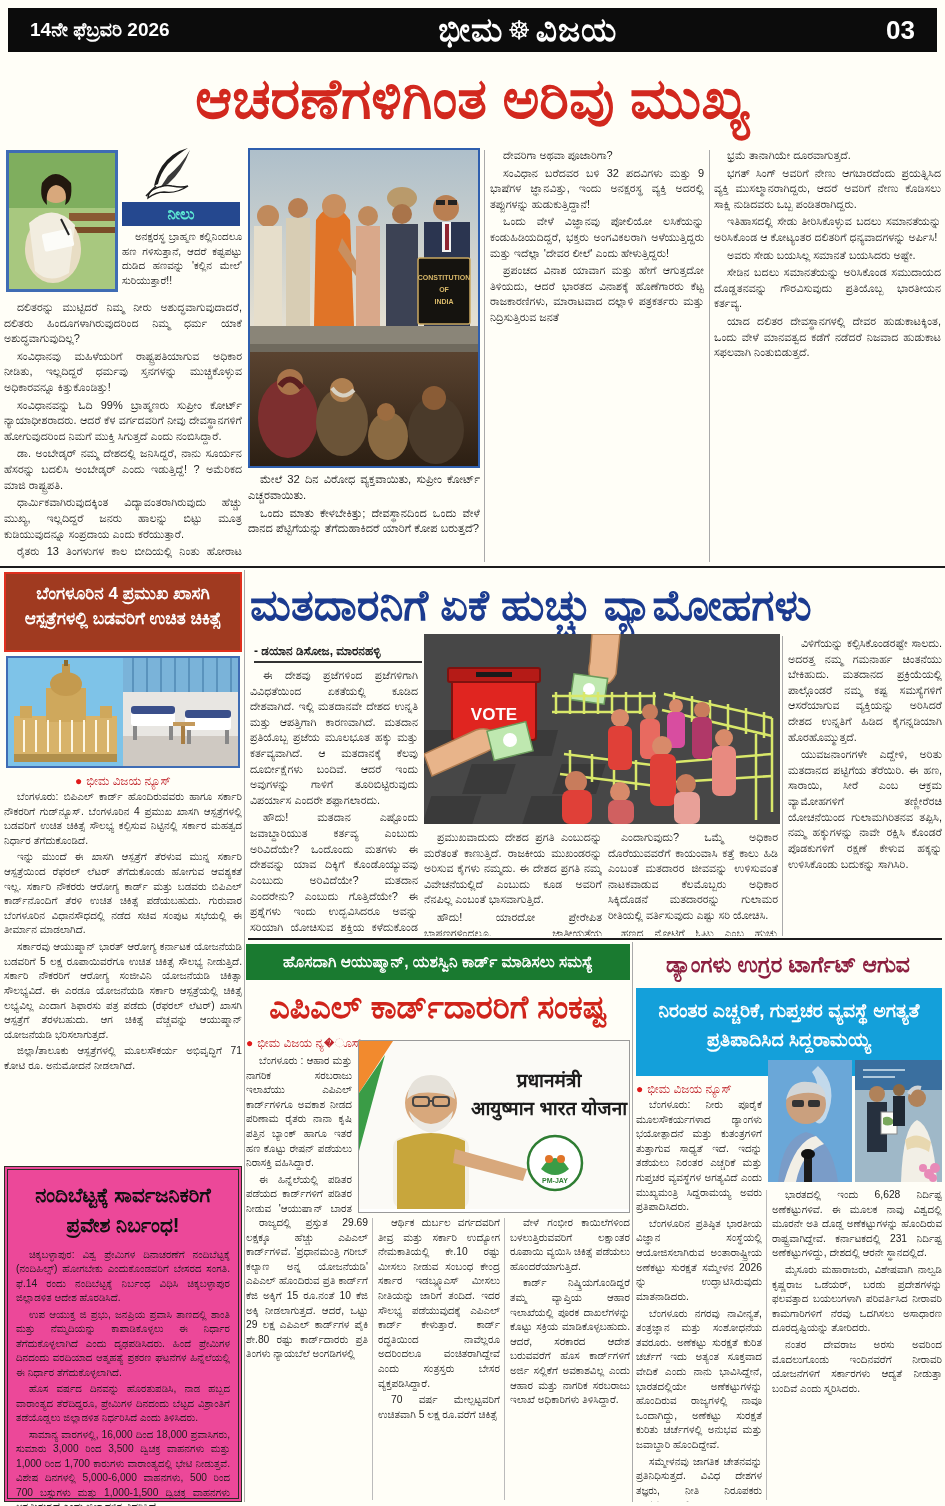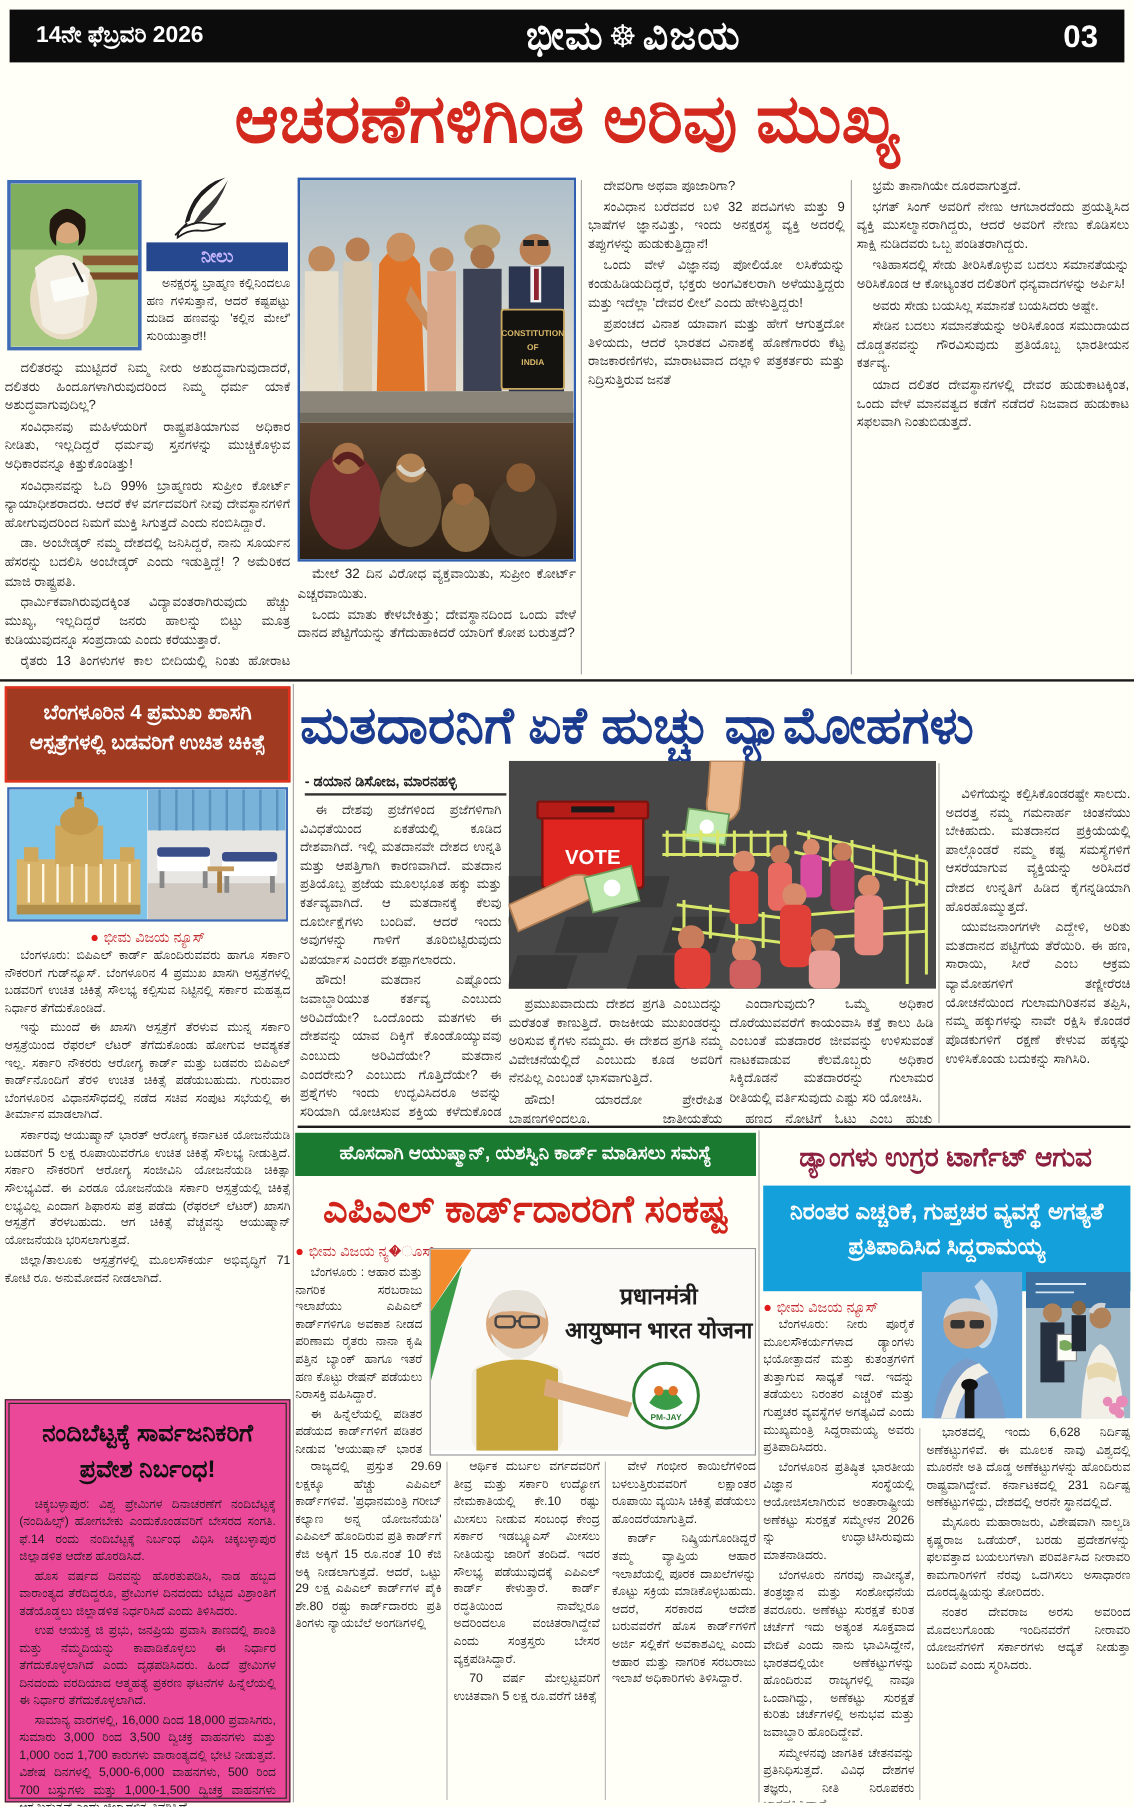--- a/index.html
+++ b/index.html
@@ -15,21 +15,21 @@
   
   .mainhead{left:0;top:56px;width:945px;height:86px;color:#d2281e;font-size:56px;font-weight:bold;text-align:center;line-height:86px;}
   
   .col{font-size:11px;line-height:1.42;text-align:justify;overflow:hidden;}
   .col p{margin:0 0 2px 0;text-indent:13px;}
   .small{font-size:10.3px;}
   .vrule{width:1px;background:#aaa;}
   .hrule{background:#1c1c1c;}
   
   .lead-photo{border:3px solid #3f6cb4;}
-  .neelu{background:#25488f;color:#c4b5fd;font-size:15px;font-weight:bold;text-align:center;line-height:24px;}
+  .neelu{background:#25488f;color:#5eead4;font-size:15px;font-weight:bold;text-align:center;line-height:24px;}
   .art{border:2px solid #2f5fae;}
   .caption{font-size:11.3px;line-height:1.4;text-align:justify;}
   .caption p{margin:0 0 2px;text-indent:12px;}
   
   .hosp-head{background:#a03a20;border:2px solid #e0301e;color:#fff;font-size:17px;font-weight:bold;text-align:center;line-height:1.45;padding:8px 4px;}
   .photo-pair{border:2px solid #3f6cb4;display:flex;background:#fff;}
   .byline{color:#c0262c;font-size:12px;font-weight:normal;text-align:center;}
   .byline .dot{color:#e01a1a;margin-right:4px;}
   
   .nandi{background:#ec4899;border:4px double #2e2e28;padding:6px 8px;}
@@ -240,22 +240,22 @@
       <p>ಜಿಲ್ಲಾ/ತಾಲೂಕು ಆಸ್ಪತ್ರೆಗಳಲ್ಲಿ ಮೂಲಸೌಕರ್ಯ ಅಭಿವೃದ್ಧಿಗೆ 71 ಕೋಟಿ ರೂ. ಅನುಮೋದನೆ ನೀಡಲಾಗಿದೆ.</p>
     </div>
 
   <div class="abs nandi" style="left:4px;top:1166px;width:238px;height:336px;">
     <div class="nandi-head">
       <span>ನಂದಿಬೆಟ್ಟಕ್ಕೆ ಸಾರ್ವಜನಿಕರಿಗೆ</span><br>
       <span>ಪ್ರವೇಶ ನಿರ್ಬಂಧ!</span>
     </div>
     <div class="col" style="font-size:10.2px;">
         <p>ಚಿಕ್ಕಬಳ್ಳಾಪುರ: ವಿಶ್ವ ಪ್ರೇಮಿಗಳ ದಿನಾಚರಣೆಗೆ ನಂದಿಬೆಟ್ಟಕ್ಕೆ (ನಂದಿಹಿಲ್ಸ್) ಹೋಗಬೇಕು ಎಂದುಕೊಂಡವರಿಗೆ ಬೇಸರದ ಸಂಗತಿ. ಫೆ.14 ರಂದು ನಂದಿಬೆಟ್ಟಕ್ಕೆ ನಿರ್ಬಂಧ ವಿಧಿಸಿ ಚಿಕ್ಕಬಳ್ಳಾಪುರ ಜಿಲ್ಲಾಡಳಿತ ಆದೇಶ ಹೊರಡಿಸಿದೆ.</p>
+        <p>ಉಪ ಆಯುಕ್ತ ಜಿ ಪ್ರಭು, ಜನಪ್ರಿಯ ಪ್ರವಾಸಿ ತಾಣದಲ್ಲಿ ಶಾಂತಿ ಮತ್ತು ನೆಮ್ಮದಿಯನ್ನು ಕಾಪಾಡಿಕೊಳ್ಳಲು ಈ ನಿರ್ಧಾರ ತೆಗೆದುಕೊಳ್ಳಲಾಗಿದೆ ಎಂದು ದೃಢಪಡಿಸಿದರು. ಹಿಂದೆ ಪ್ರೇಮಿಗಳ ದಿನದಂದು ವರದಿಯಾದ ಆತ್ಮಹತ್ಯೆ ಪ್ರಕರಣ ಘಟನೆಗಳ ಹಿನ್ನೆಲೆಯಲ್ಲಿ ಈ ನಿರ್ಧಾರ ತೆಗೆದುಕೊಳ್ಳಲಾಗಿದೆ.</p>
         <p>ಹೊಸ ವರ್ಷದ ದಿನವನ್ನು ಹೊರತುಪಡಿಸಿ, ನಾಡ ಹಬ್ಬದ ವಾರಾಂತ್ಯದ ತೆರೆದಿದ್ದರೂ, ಪ್ರೇಮಿಗಳ ದಿನದಂದು ಬೆಟ್ಟದ ವಿಶ್ರಾಂತಿಗೆ ತಡೆಯೊಡ್ಡಲು ಜಿಲ್ಲಾಡಳಿತ ನಿರ್ಧರಿಸಿದೆ ಎಂದು ತಿಳಿಸಿದರು.</p>
-        <p>ಉಪ ಆಯುಕ್ತ ಜಿ ಪ್ರಭು, ಜನಪ್ರಿಯ ಪ್ರವಾಸಿ ತಾಣದಲ್ಲಿ ಶಾಂತಿ ಮತ್ತು ನೆಮ್ಮದಿಯನ್ನು ಕಾಪಾಡಿಕೊಳ್ಳಲು ಈ ನಿರ್ಧಾರ ತೆಗೆದುಕೊಳ್ಳಲಾಗಿದೆ ಎಂದು ದೃಢಪಡಿಸಿದರು. ಹಿಂದೆ ಪ್ರೇಮಿಗಳ ದಿನದಂದು ವರದಿಯಾದ ಆತ್ಮಹತ್ಯೆ ಪ್ರಕರಣ ಘಟನೆಗಳ ಹಿನ್ನೆಲೆಯಲ್ಲಿ ಈ ನಿರ್ಧಾರ ತೆಗೆದುಕೊಳ್ಳಲಾಗಿದೆ.</p>
         <p>ಸಾಮಾನ್ಯ ವಾರಗಳಲ್ಲಿ, 16,000 ದಿಂದ 18,000 ಪ್ರವಾಸಿಗರು, ಸುಮಾರು 3,000 ರಿಂದ 3,500 ದ್ವಿಚಕ್ರ ವಾಹನಗಳು ಮತ್ತು 1,000 ರಿಂದ 1,700 ಕಾರುಗಳು ವಾರಾಂತ್ಯದಲ್ಲಿ ಭೇಟಿ ನೀಡುತ್ತವೆ. ವಿಶೇಷ ದಿನಗಳಲ್ಲಿ 5,000-6,000 ವಾಹನಗಳು, 500 ರಿಂದ 700 ಬಸ್ಸುಗಳು ಮತ್ತು 1,000-1,500 ದ್ವಿಚಕ್ರ ವಾಹನಗಳು ಆಗಮಿಸುತ್ತವೆ ಎಂದು ಜಿಲ್ಲಾಡಳಿತ ವಿವರಿಸಿದೆ.</p>
       </div>
   </div>
 
   <div class="abs voter-head" style="left:250px;top:574px;width:692px;height:62px;">ಮತದಾರನಿಗೆ ಏಕೆ ಹುಚ್ಚು ವ್ಯಾಮೋಹಗಳು</div>
   <div class="abs voter-by" style="left:254px;top:644px;width:168px;">- ಡಯಾನ ಡಿಸೋಜ, ಮಾರನಹಳ್ಳಿ</div>
   <div class="abs col" style="left:250px;top:668px;width:168px;height:268px;">
       <p>ಈ ದೇಶವು ಪ್ರಜೆಗಳಿಂದ ಪ್ರಜೆಗಳಿಗಾಗಿ ವಿವಿಧತೆಯಿಂದ ಏಕತೆಯಲ್ಲಿ ಕೂಡಿದ ದೇಶವಾಗಿದೆ. ಇಲ್ಲಿ ಮತದಾನವೇ ದೇಶದ ಉನ್ನತಿ ಮತ್ತು ಆಪತ್ತಿಗಾಗಿ ಕಾರಣವಾಗಿದೆ. ಮತದಾನ ಪ್ರತಿಯೊಬ್ಬ ಪ್ರಜೆಯ ಮೂಲಭೂತ ಹಕ್ಕು ಮತ್ತು ಕರ್ತವ್ಯವಾಗಿದೆ. ಆ ಮತದಾನಕ್ಕೆ ಕೆಲವು ದೂರ್ಬೀಕ್ಷೆಗಳು ಬಂದಿವೆ. ಆದರೆ ಇಂದು ಅವುಗಳನ್ನು ಗಾಳಿಗೆ ತೂರಿಬಿಟ್ಟಿರುವುದು ವಿಪರ್ಯಾಸ ಎಂದರೇ ಶಪ್ಪಾಗಲಾರದು.</p>
       <p>ಹೌದು! ಮತದಾನ ಎಷ್ಟೊಂದು ಜವಾಬ್ದಾರಿಯುತ ಕರ್ತವ್ಯ ಎಂಬುದು ಅರಿವಿದೆಯೇ? ಒಂದೊಂದು ಮತಗಳು ಈ ದೇಶವನ್ನು ಯಾವ ದಿಕ್ಕಿಗೆ ಕೊಂಡೊಯ್ಯುವವು ಎಂಬುದು ಅರಿವಿದೆಯೇ? ಮತದಾನ ಎಂದರೇನು? ಎಂಬುದು ಗೊತ್ತಿದೆಯೇ? ಈ ಪ್ರಶ್ನೆಗಳು ಇಂದು ಉದ್ಭವಿಸಿದರೂ ಅವನ್ನು ಸರಿಯಾಗಿ ಯೋಚಿಸುವ ಶಕ್ತಿಯ ಕಳೆದುಕೊಂಡ ಒಂಥರಾ ಅಚ್ಚರಿ ಎನಿಸದೆ ಇರಲಾರದು. ಆದಷ್ಟೋಸ್ಕರ ಮತದಾನ ಇಂದು ನಗರ ಪ್ರದೇಶಗಳಲ್ಲಿ ಕುಂಠಿತಗೊಂಡು ದೇಶದ ಭವಿಷ್ಯವು ವಿಪರೀತವಾಗಿ ಢಗಢಗಿಸುತ್ತಿದೆ, ಎಂದರೇ ತಪ್ಪಾಗಲಾರದು.</p>
     </div>
@@ -334,21 +334,21 @@
           <rect x="138" y="156" width="30" height="34" rx="8" fill="#e04038"></rect>
         <circle cx="196" cy="158" r="10" fill="#d88a6a"></circle>
           <rect x="184" y="166" width="26" height="24" rx="7" fill="#d06060"></rect>
         <circle cx="262" cy="150" r="10" fill="#c87c5c"></circle>
           <rect x="250" y="158" width="26" height="32" rx="7" fill="#e8a098"></rect>
       </g>
     </svg>
   </div>
 
   <div class="abs vrule" style="left:782px;top:636px;height:300px;"></div>
-  <div class="abs col" style="left:788px;top:636px;width:154px;height:300px;margin-top:19px;">
+  <div class="abs col" style="left:788px;top:636px;width:154px;height:300px;">
       <p>ವಿಳಿಗೆಯನ್ನು ಕಲ್ಪಿಸಿಕೊಂಡರಷ್ಟೇ ಸಾಲದು. ಅದರತ್ತ ನಮ್ಮ ಗಮನಾರ್ಹ ಚಿಂತನೆಯು ಬೇಕಿಹುದು. ಮತದಾನದ ಪ್ರಕ್ರಿಯೆಯಲ್ಲಿ ಪಾಲ್ಗೊಂಡರೆ ನಮ್ಮ ಕಷ್ಟ ಸಮಸ್ಯೆಗಳಿಗೆ ಆಸರೆಯಾಗುವ ವ್ಯಕ್ತಿಯನ್ನು ಅರಿಸಿದರೆ ದೇಶದ ಉನ್ನತಿಗೆ ಹಿಡಿದ ಕೈಗನ್ನಡಿಯಾಗಿ ಹೊರಹೊಮ್ಮುತ್ತದೆ.</p>
       <p>ಯುವಜನಾಂಗಗಳೇ ಎದ್ದೇಳಿ, ಅರಿತು ಮತದಾನದ ಪಟ್ಟಿಗೆಯ ತೆರೆಯಿರಿ. ಈ ಹಣ, ಸಾರಾಯಿ, ಸೀರೆ ಎಂಬ ಆಕ್ರಮ ವ್ಯಾಮೋಹಗಳಿಗೆ ತಣ್ಣೀರೆರಚಿ ಯೋಚನೆಯಿಂದ ಗುಲಾಮಗಿರಿತನವ ತಪ್ಪಿಸಿ, ನಮ್ಮ ಹಕ್ಕುಗಳನ್ನು ನಾವೇ ರಕ್ಷಿಸಿ ಕೊಂಡರೆ ಪೊಡಕುಗಳಿಗೆ ರಕ್ಷಣೆ ಕೇಳುವ ಹಕ್ಕನ್ನು ಉಳಿಸಿಕೊಂಡು ಬದುಕನ್ನು ಸಾಗಿಸಿರಿ.</p>
     </div>
   <div class="abs col" style="left:424px;top:830px;width:178px;height:106px;">
       <p>ಪ್ರಮುಖವಾದುದು ದೇಶದ ಪ್ರಗತಿ ಎಂಬುದನ್ನು ಮರೆತಂತೆ ಕಾಣುತ್ತಿದೆ. ರಾಜಕೀಯ ಮುಖಂಡರನ್ನು ಅರಿಸುವ ಕೈಗಳು ನಮ್ಮದು. ಈ ದೇಶದ ಪ್ರಗತಿ ನಮ್ಮ ವಿವೇಚನೆಯಲ್ಲಿದೆ ಎಂಬುದು ಕೂಡ ಅವರಿಗೆ ನೆನಪಿಲ್ಲ ಎಂಬಂತೆ ಭಾಸವಾಗುತ್ತಿದೆ.</p>
       <p>ಹೌದು! ಯಾರದೋ ಪ್ರೇರೇಪಿತ ಭಾಷಣಗಳಿಂದಲೂ, ಜಾತೀಯತೆಯ ಹೋರಾಟದಿಂದಲೂ, ಸುಳ್ಳು ಮೊಳ್ಳು ಭರವಸೆಯ ನುಡಿಗಳಿಂದಲೋ ನಿಮ್ಮ ಹಕ್ಕುಗಳನ್ನು ಯಾವ ಮೇಲೆಯೋ ಧಾವೆ ಎದುರೆ ನಿಜವಾದ ಅಭಿವೃದ್ಧಿ</p>
     </div>
   <div class="abs col" style="left:608px;top:830px;width:170px;height:106px;">
       <p>ಎಂದಾಗುವುದು? ಒಮ್ಮೆ ಅಧಿಕಾರ ದೊರೆಯುವವರೆಗೆ ಕಾಯಂವಾಸಿ ಕತ್ತೆ ಕಾಲು ಹಿಡಿ ಎಂಬಂತೆ ಮತದಾರರ ಜೀವವನ್ನು ಉಳಿಸುವಂತೆ ನಾಟಕವಾಡುವ ಕೆಲಮೊಬ್ಬರು ಅಧಿಕಾರ ಸಿಕ್ಕಿದೊಡನೆ ಮತದಾರರನ್ನು ಗುಲಾಮರ ರೀತಿಯಲ್ಲಿ ವರ್ತಿಸುವುದು ಎಷ್ಟು ಸರಿ ಯೋಚಿಸಿ.</p>
       <p>ಹಣದ ನೋಟಿಗೆ ಓಟು ಎಂಬ ಹುಚ್ಚು ವ್ಯಾಮೋಹ ಬದಲಾಗುವವರೆಗೂ, ಮತದಾನ ಎಂಬ ಶ್ರೇಷ್ಠ ಕರ್ತವ್ಯಕ್ಕೆ ಸರಿಯಾದ ಅರ್ಥ ದೊರಕದು. ಪ್ರತಿಯೊಬ್ಬ ಪೌರನು ದೇಶದ</p>

